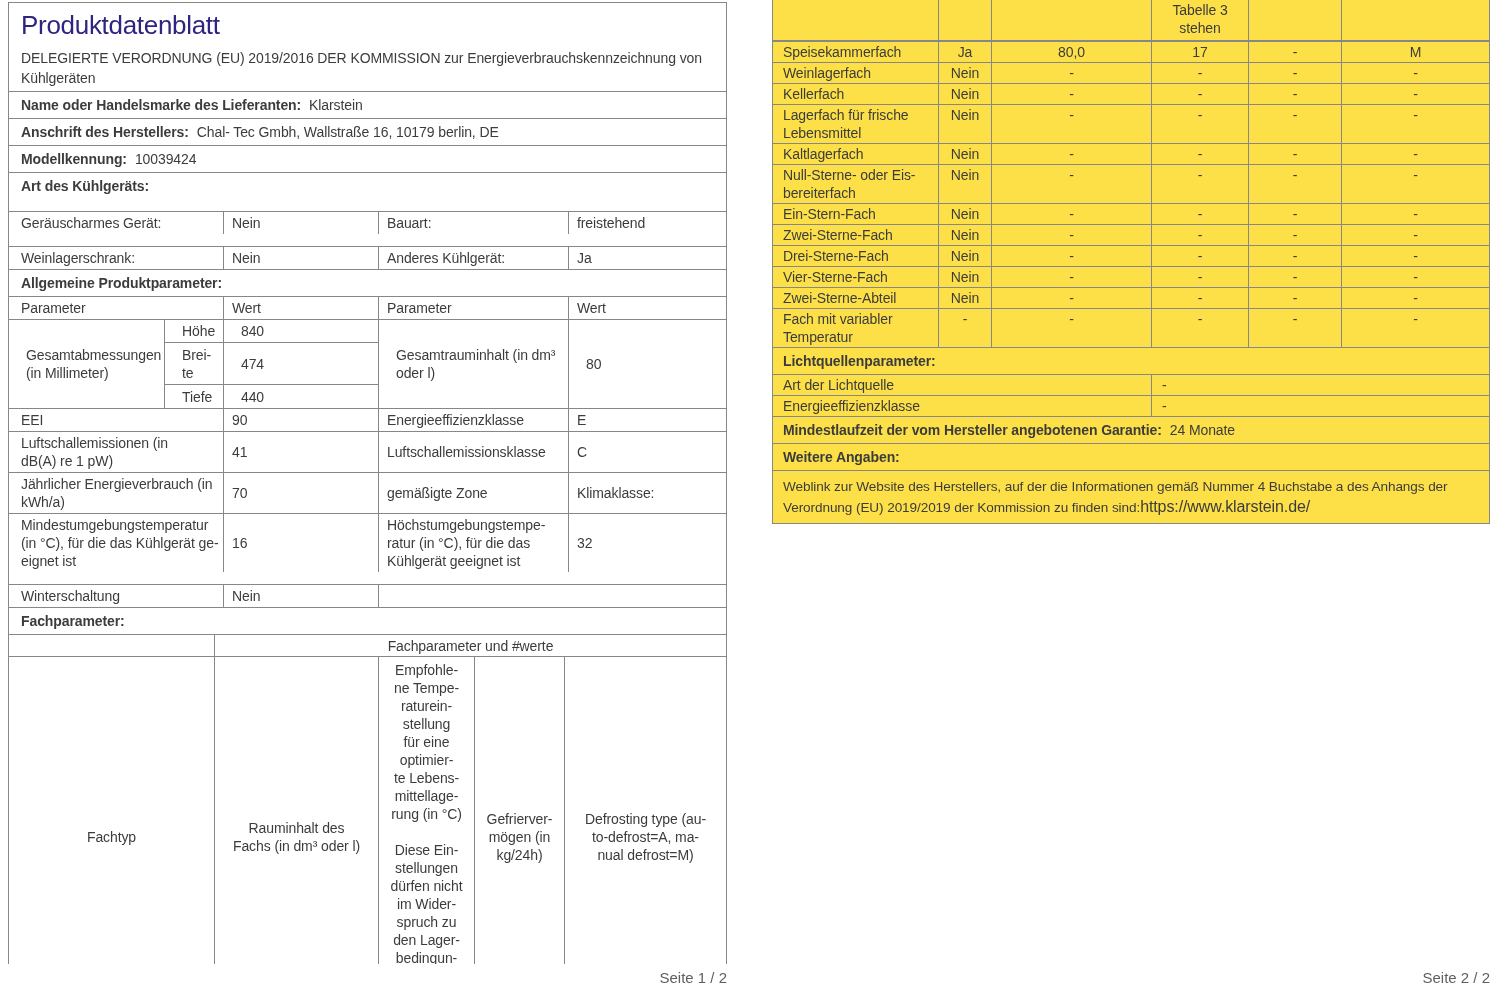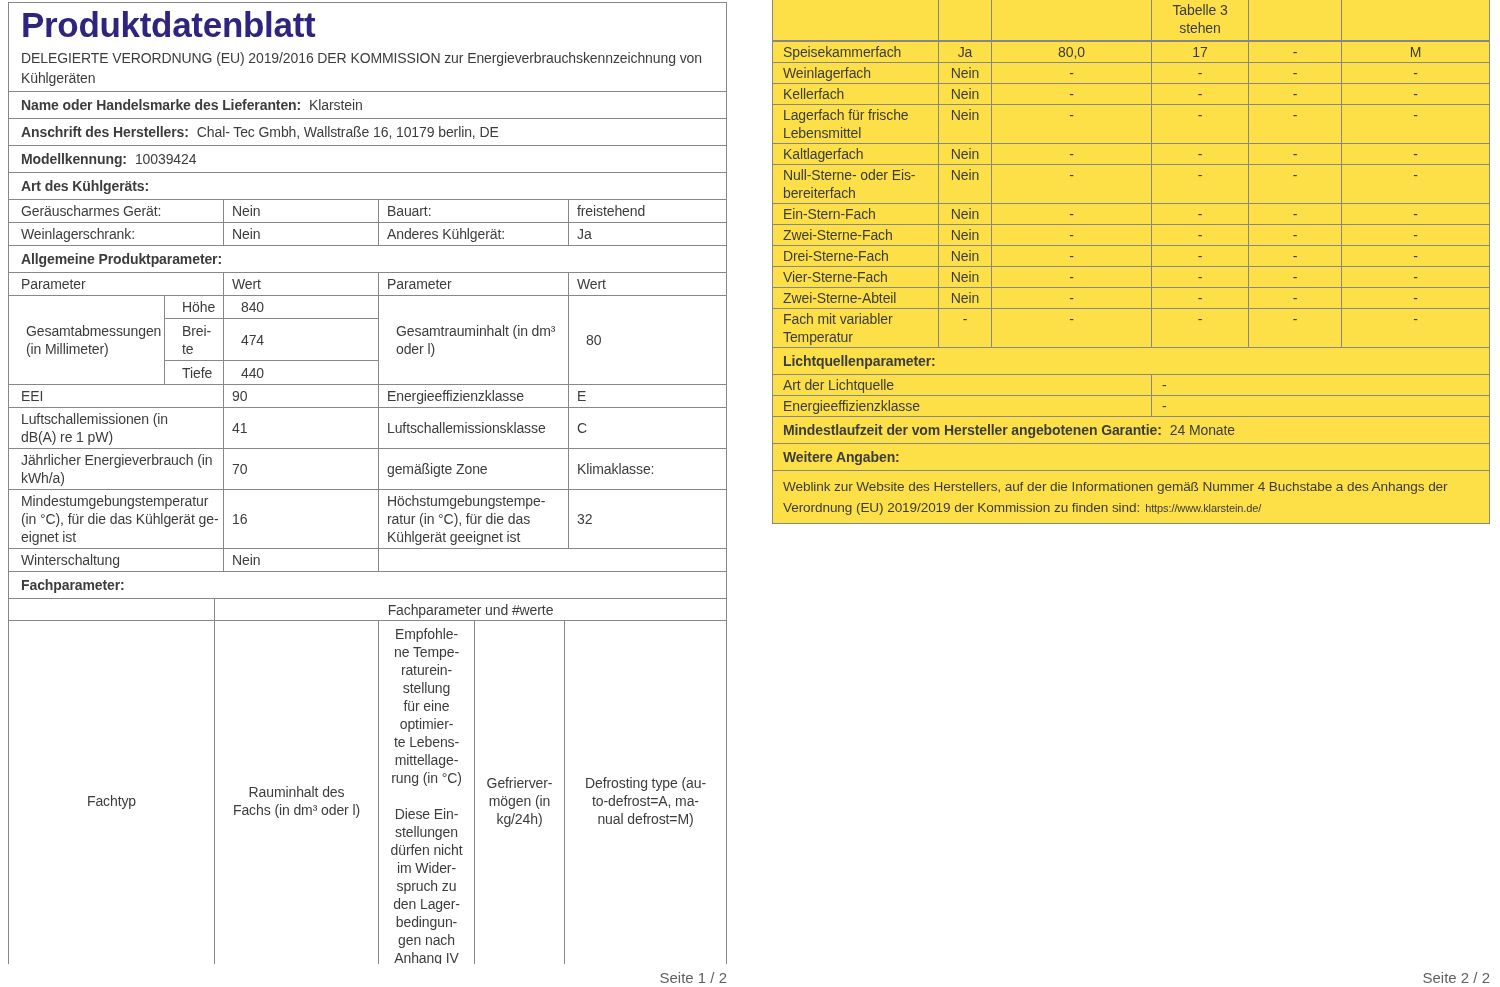--- a/index.html
+++ b/index.html
@@ -19,32 +19,32 @@
   .b{font-weight:bold;}
   .val-gap{margin-left:8px;font-weight:normal;}
 
   
   .page1{position:absolute;left:8px;top:2px;width:719px;}
   .p1box{border:1px solid var(--bc);border-bottom:none;height:962px;overflow:hidden;background:#fff;}
   .p1box > div{border-top:1px solid var(--bc);}
   .p1box > div:first-child{border-top:none;}
 
   .tblock{height:88px;padding:5px 12px;}
-  .doc-title{font-size:35px;font-weight:bold;color:var(--title);letter-spacing:-0.3px;line-height:34px;}
+  .doc-title{font-size:26px;font-weight:normal;color:var(--title);letter-spacing:-0.3px;line-height:34px;}
   .doc-subtitle{margin-top:6px;line-height:20px;white-space:pre;}
 
   .inforow{min-height:27px;display:flex;align-items:center;padding:2px 12px;}
   .secrow{min-height:27px;display:flex;align-items:center;padding:3px 12px;font-weight:bold;}
 
   .grid4{display:grid;grid-template-columns:214px 155px 190px 1fr;}
   .grid3w{display:grid;grid-template-columns:214px 155px 1fr;}
   .grid4 > .cell,.grid3w > .cell{display:flex;align-items:center;padding:2px 8px;line-height:18px;}
   .grid4 > .cell:first-child,.grid3w > .cell:first-child{padding-left:12px;}
   .grid4 > .cell + .cell,.grid3w > .cell + .cell{border-left:1px solid var(--bc);}
-  .h23{min-height:22px;}
+  .h23{min-height:22px;margin-top:12px;}
   .h20{min-height:20px;}
   .h41{min-height:41px;}
   .h57{min-height:57px;}
   .hhdr{min-height:20px;}
 
   .dims{display:grid;grid-template-columns:155px 59px 155px 190px 1fr;grid-template-rows:22px 42px 24px;line-height:18px;}
   .dims .cell{display:flex;align-items:center;padding:1px 17px;}
   .d-label{grid-area:1/1/4/2;padding-left:12px;}
   .d-n1{grid-area:1/2/2/3;border-left:1px solid var(--bc);}
   .d-v1{grid-area:1/3/2/4;border-left:1px solid var(--bc);}
@@ -79,21 +79,21 @@
   .c-hdr{min-height:40px;}
 
   .lrow{display:grid;grid-template-columns:378px 1fr;min-height:21px;line-height:18px;}
   .lrow .cell{padding:1px 10px;}
   .lrow .cell + .cell{border-left:1px solid var(--bc);}
 
   .p2sec{min-height:27px;display:flex;align-items:center;padding:2px 10px;font-weight:bold;}
   .p2info{min-height:27px;display:flex;align-items:center;padding:2px 10px;}
   .weblink-row{min-height:50px;padding:5px 10px;line-height:20px;}
   .weblink-text{white-space:pre-line;font-size:13.6px;}
-  .weblink-url{font-size:11px;margin-left:5px;}
+  .weblink-url{font-size:16px;}
 
   .pfoot{position:absolute;right:0;font-size:15px;color:#5f5f5f;letter-spacing:0;}
   .pfoot1{top:967px;}
   .pfoot2{top:969px;}
 </style>
 </head>
 <body>
 
 <div class="stage">
 

